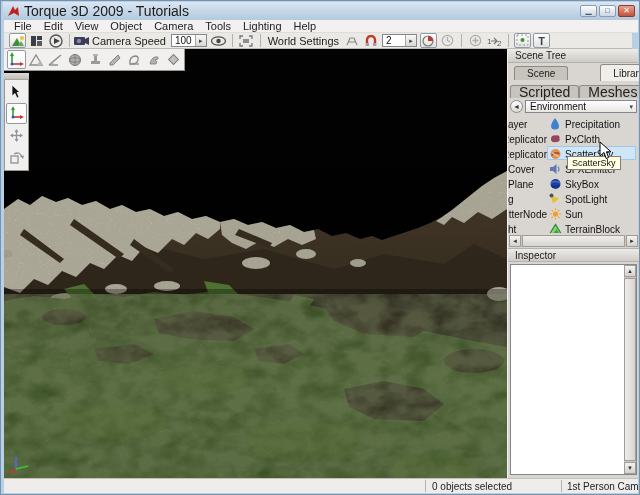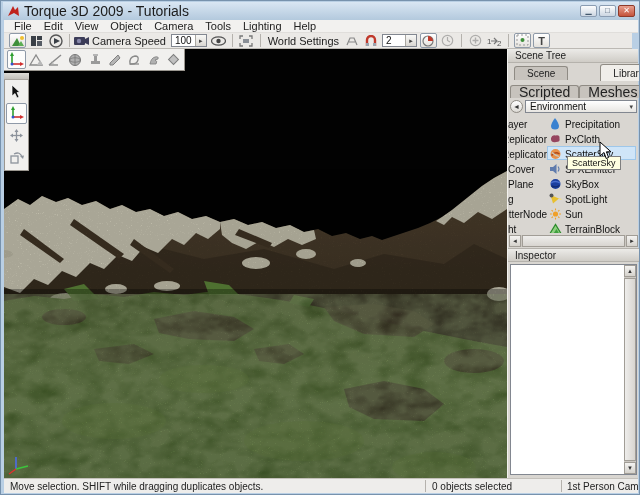--- a/index.html
+++ b/index.html
@@ -522,20 +522,19 @@
       </div>
     </div>
   </div>
 
   <div class="tooltip">ScatterSky</div>
   <svg class="cursor" width="13" height="19">
     <polygon points="1,1 1,15 5,11.5 7.2,17.5 9.6,16.5 7.4,10.8 12,10.8" fill="#fff" stroke="#000" stroke-width="1"></polygon>
   </svg>
 
   <div class="statusbar">
-    <span class="seg" style="left:6px;">Move selection.  SHIFT while dragging duplicates objects.</span>
     <div class="sdiv" style="left:421px;"></div>
     <span class="seg" style="left:428px;">0 objects selected</span>
     <div class="sdiv" style="left:557px;"></div>
     <span class="seg" style="left:563px;">1st Person Camera</span>
   </div>
 
 </div>
 
 </body></html>

